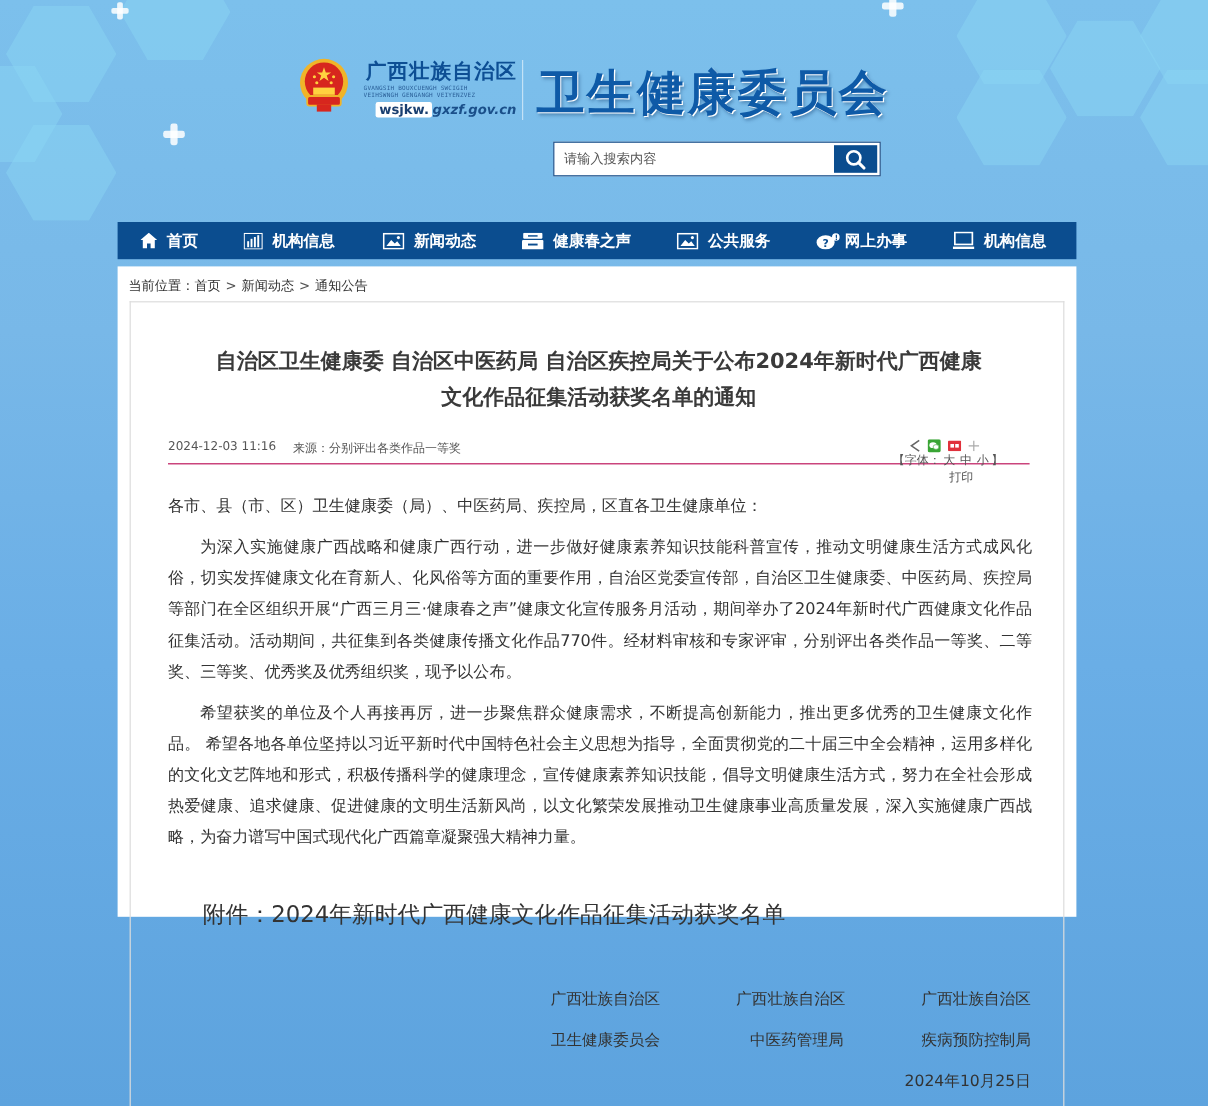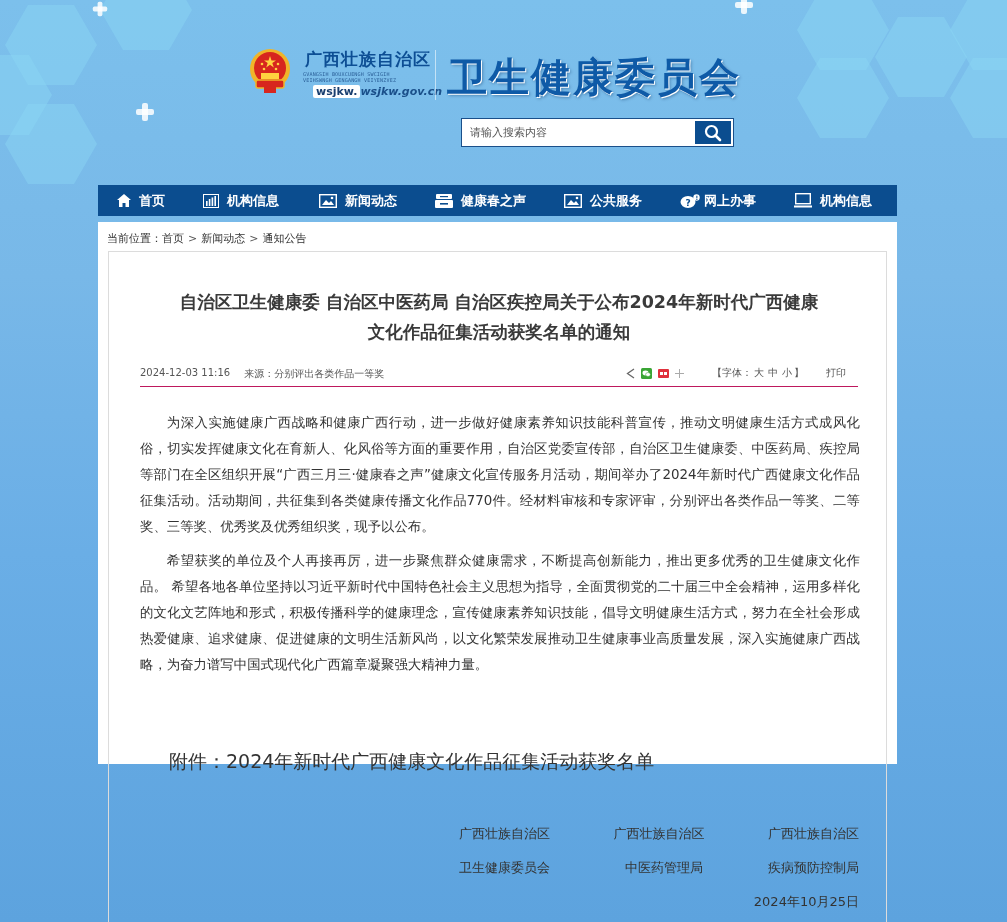--- a/index.html
+++ b/index.html
@@ -83,21 +83,21 @@
   .article-title {
     position: absolute; left: 30px; top: 35px; width: 720px; text-align: center;
     font-size: 17.5px; font-weight: bold; color: #3a3a3a; line-height: 30px;
   }
   .meta-row {
     position: absolute; left: 31px; top: 114px; width: 718px; height: 21px;
     border-bottom: 1px solid #be185d; font-size: 10px; color: #555;
   }
   .meta-left { position: absolute; left: 0; top: 1px; display: flex; }
   .meta-left .date { margin-right: 14px; }
-  .meta-right { position: absolute; right: 12px; top: 0; display: flex; align-items: center; }
+  .meta-right { position: absolute; right: 0; top: 0; display: flex; align-items: center; flex-direction: column; }
   .share { display: flex; align-items: center; margin-right: 22px; }
   .share > span { margin-right: 6px; display: inline-flex; align-items: center; }
   .font-size-ctl { margin-right: 22px; }
   .font-size-ctl .fs-opt { margin: 0 2px; cursor: pointer; }
   .print-btn { cursor: pointer; }
 
   .body-text {
     position: absolute; left: 31px; top: 158px; width: 720px;
     font-size: 13.4px; color: #333; line-height: 26px;
   }
@@ -138,21 +138,21 @@
     <rect x="15" y="26" width="18" height="6" fill="#ffd23f"></rect>
     <rect x="10" y="33" width="28" height="8" rx="2" fill="#d7261e" stroke="#f0b429" stroke-width="1.5"></rect>
     <rect x="18" y="40" width="12" height="6" fill="#d7261e"></rect>
   </svg>
   <div class="site-cn">广西壮族自治区</div>
   <div class="site-pinyin">
     <div>GVANGSIH BOUXCUENGH SWCIGIH</div>
     <div>VEIHSWNGH GENGANGH VEIYENZVEZ</div>
   </div>
   <div class="site-url">
-    <span class="url-prefix">wsjkw.</span><span>wsjkw.gov.cn</span>
+    <span class="url-prefix">wsjkw.</span><span>gxzf.gov.cn</span>
   </div>
   <div class="header-divider"></div>
   <div class="dept-title">卫生健康委员会</div>
 
   <div class="search-box">
     <input class="search-input" type="text" placeholder="请输入搜索内容" style="">
     <div class="search-btn">
       <svg width="18" height="18" viewBox="0 0 18 18">
         <circle cx="7.5" cy="7.5" r="5.5" fill="none" stroke="#fff" stroke-width="2.2"></circle>
         <line x1="11.5" y1="11.5" x2="16" y2="16" stroke="#fff" stroke-width="2.6" stroke-linecap="round"></line>
@@ -286,20 +286,21 @@
           </span>
         </div>
         <div class="font-size-ctl">
           <span>【字体：</span><span class="fs-opt">大</span><span class="fs-opt">中</span><span class="fs-opt">小</span><span>】</span>
         </div>
         <span class="print-btn">打印</span>
       </div>
     </div>
 
     <div class="body-text">
+      <p>各市、县（市、区）卫生健康委（局）、中医药局、疾控局，区直各卫生健康单位：</p>
       <p class="indent">为深入实施健康广西战略和健康广西行动，进一步做好健康素养知识技能科普宣传，推动文明健康生活方式成风化俗，切实发挥健康文化在育新人、化风俗等方面的重要作用，自治区党委宣传部，自治区卫生健康委、中医药局、疾控局等部门在全区组织开展“广西三月三·健康春之声”健康文化宣传服务月活动，期间举办了2024年新时代广西健康文化作品征集活动。活动期间，共征集到各类健康传播文化作品770件。经材料审核和专家评审，分别评出各类作品一等奖、二等奖、三等奖、优秀奖及优秀组织奖，现予以公布。</p>
       <p class="indent">希望获奖的单位及个人再接再厉，进一步聚焦群众健康需求，不断提高创新能力，推出更多优秀的卫生健康文化作品。 希望各地各单位坚持以习近平新时代中国特色社会主义思想为指导，全面贯彻党的二十届三中全会精神，运用多样化的文化文艺阵地和形式，积极传播科学的健康理念，宣传健康素养知识技能，倡导文明健康生活方式，努力在全社会形成热爱健康、追求健康、促进健康的文明生活新风尚，以文化繁荣发展推动卫生健康事业高质量发展，深入实施健康广西战略，为奋力谱写中国式现代化广西篇章凝聚强大精神力量。</p>
     </div>
 
     <div class="attachment">
       <span>附件：</span><a>2024年新时代广西健康文化作品征集活动获奖名单</a>
     </div>
 
     <div class="signatures">
       <div class="sig-row">

